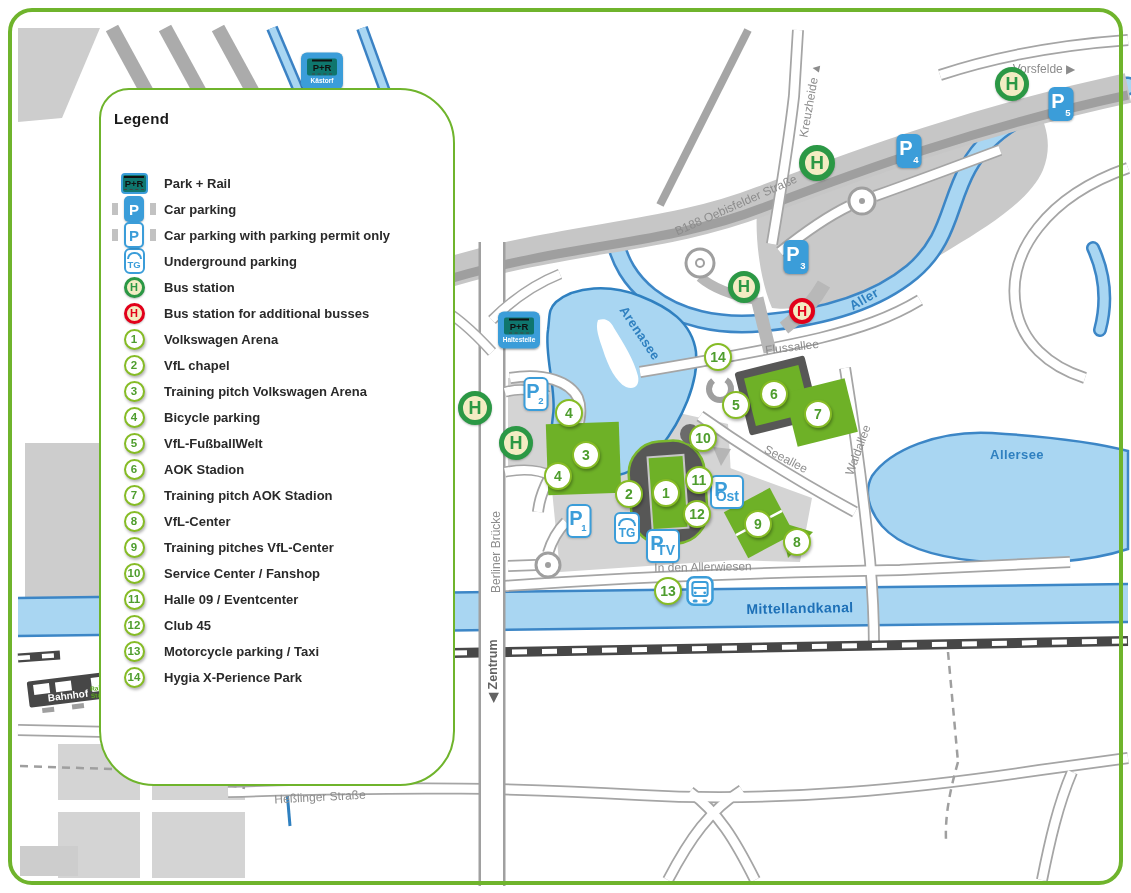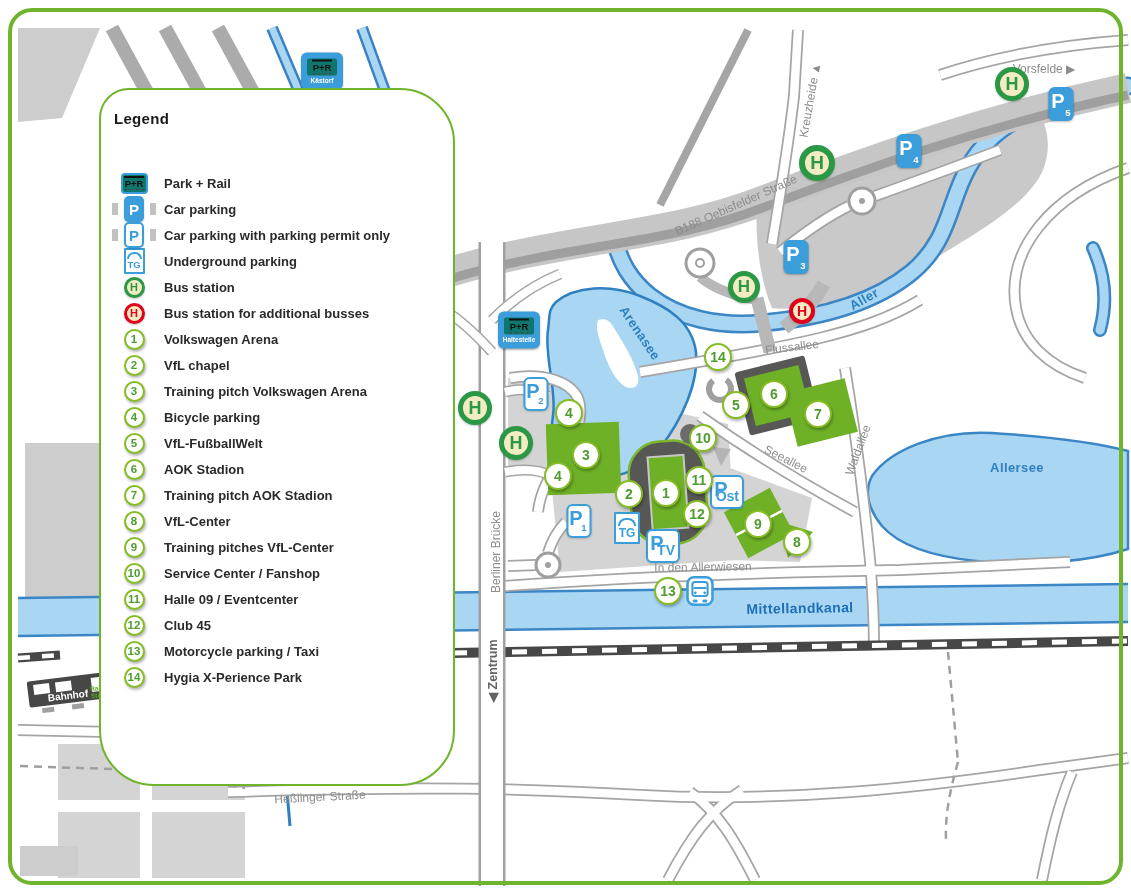--- a/index.html
+++ b/index.html
@@ -38,21 +38,21 @@
              border:2.5px solid #86bc25;color:#4e9d2d;font-weight:bold;box-shadow:1px 2px 3px rgba(0,0,0,.3);box-sizing:border-box;}
   .num-badge:not(.sm){width:28px;height:28px;font-size:14px;}
   .num-badge.sm{width:21px;height:21px;font-size:11.5px;border-width:2px;}
 
   .h-badge{display:flex;align-items:center;justify-content:center;border-radius:50%;background:#f3ecc3;
            font-weight:bold;box-sizing:border-box;box-shadow:0 1px 2px rgba(0,0,0,.25);}
   .h-green{border:5px solid #2b9845;color:#2b9845;}
   .h-red{border:4px solid #e2001a;color:#e2001a;}
   .h-badge.sm{width:21px;height:21px;border-width:3.5px;font-size:11px;}
 
-  .tg-sign{box-sizing:border-box;background:#fff;border:2.5px solid #3b9dd9;border-radius:1px;color:#3b9dd9;
+  .tg-sign{box-sizing:border-box;background:#fff;border:2.5px solid #3b9dd9;border-radius:6px;color:#3b9dd9;
            font-weight:bold;display:flex;flex-direction:column;align-items:center;justify-content:center;}
   .tg-sign:not(.sm){width:26px;height:32px;font-size:12px;}
   .tg-sign.sm{width:21px;height:26px;font-size:9.5px;border-width:2px;}
   .tg-roof{width:14px;height:6px;border:2.5px solid #3b9dd9;border-bottom:none;border-radius:8px 8px 0 0;margin-bottom:1px;}
   .sm .tg-roof{width:11px;height:5px;border-width:2px;}
   .tg-text{line-height:1;}
 
   .bus-ico svg{display:block;}
   .bus-ico:not(.sm) svg{width:28px;height:31px;}
   .bus-ico.sm svg{width:21px;height:23px;}
@@ -253,21 +253,21 @@
 
   <div class="labels-layer" id="labels">
       <div class="map-label street" style="left: 1044px; top: 69px; --r: 0deg;">Vorsfelde ▶</div>
       <div class="map-label street" style="left: 736px; top: 205px; --r: -24deg;">B188 Oebisfelder Straße</div>
       <div class="map-label street" style="left: 810px; top: 100px; --r: -80deg;">Kreuzheide ▲</div>
       <div class="map-label street" style="left: 792px; top: 347px; --r: -7deg;">Flussallee</div>
       <div class="map-label street" style="left: 786px; top: 459px; --r: 27deg;">Seeallee</div>
       <div class="map-label street" style="left: 858px; top: 450px; --r: -70deg;">Waldallee</div>
       <div class="map-label water" style="left: 864px; top: 299px; --r: -30deg;">Aller</div>
       <div class="map-label water" style="left: 640px; top: 333px; --r: 56deg;">Arenasee</div>
-      <div class="map-label water" style="left: 1017px; top: 467px; --r: 0deg;">Allersee</div>
+      <div class="map-label water" style="left: 1017px; top: 454px; --r: 0deg;">Allersee</div>
       <div class="map-label water-big" style="left: 800px; top: 608px; --r: -1deg;">Mittellandkanal</div>
       <div class="map-label street" style="left: 703px; top: 567px; --r: -1deg;">In den Allerwiesen</div>
       <div class="map-label street" style="left: 496px; top: 552px; --r: -90deg;">Berliner Brücke</div>
       <div class="map-label street-dark" style="left: 493px; top: 671px; --r: -90deg;">◀ Zentrum</div>
       <div class="map-label street" style="left: 320px; top: 797px; --r: -3deg;">Heßlinger Straße</div>
       <div class="map-label train-white" style="left: 68px; top: 696px; --r: -7deg;">Bahnhof</div>
       <div class="map-label train-green" style="left: 107px; top: 691px; --r: -7deg;">Railway Station</div>
     </div>
 
   <div class="markers-layer" id="markers">

